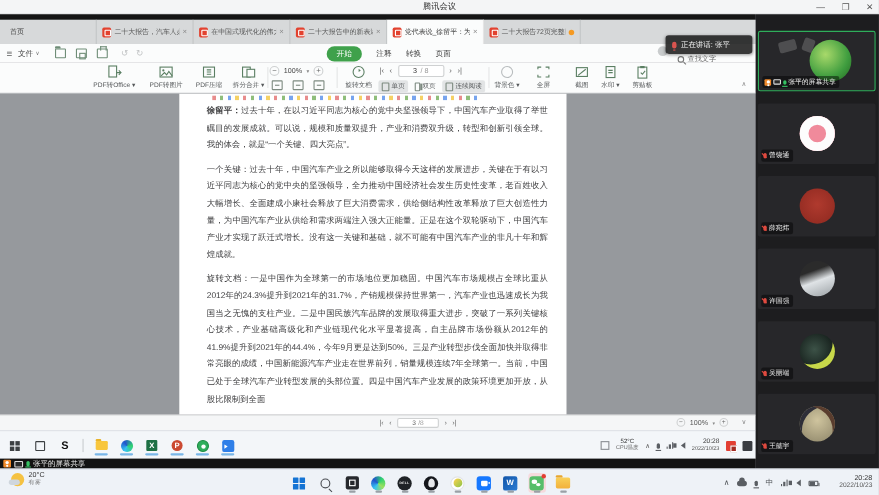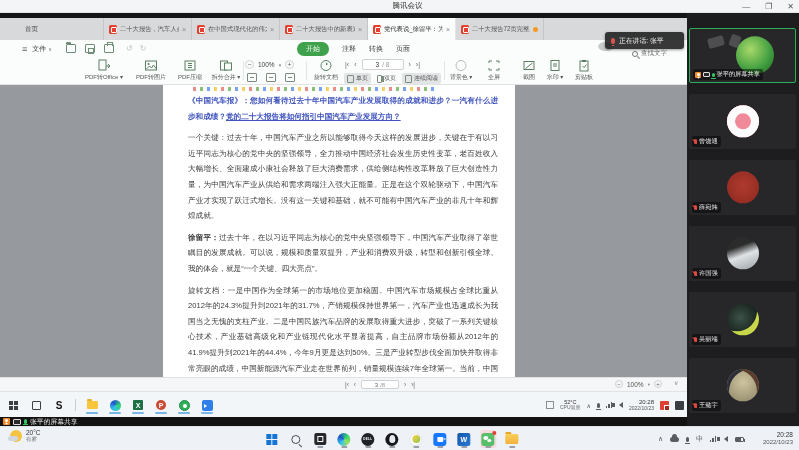--- a/index.html
+++ b/index.html
@@ -1,19 +1,19 @@
 <!DOCTYPE html>
 <html><head>
 <meta charset="utf-8">
 <style>
   * { margin:0; padding:0; box-sizing:border-box; }
   html,body { background:#222; }
   body { font-family:"Liberation Sans", sans-serif; }
   .screen { position:relative; width:799px; height:450px; overflow:hidden; background:#8f9296; margin:0 auto; }
-  .abs { position:absolute;padding-left:16px; }
+  .abs { position:absolute; }
 
   
   .titlebar { left:0; top:0; width:799px; height:13px; background:#f4f5f6; display:flex; align-items:center; justify-content:center; border-bottom:1px solid #e3e4e5; }
   .titlebar .title { font-size:7.5px; color:#2e2e2e; }
   .winctrls { position:absolute; right:5px; top:0; height:13px; display:flex; align-items:center; gap:15px; }
   .winctrls span { font-size:8px; color:#555; line-height:13px; cursor:default; }
 
   
   .top-strip { left:0; top:13px; width:687px; height:5px; background:#151515; }
 
@@ -383,23 +383,22 @@
   <span class="abs avatar-dot"></span>
   <div class="abs findbox">
     <span class="mag"></span>
     <span>查找文字</span>
   </div>
 
   <div class="abs docarea">
     <div class="page">
       <div class="colorstrip"></div>
       <div class="doc-text">
-        <p class="p-blue"><b>《中国汽车报》：</b><span>您如何看待过去十年中国汽车产业发展取得的成就和进步？一汽有什么进步和成绩？</span><span class="ul">党的二十大报告将如何指引中国汽车产业发展方向？</span></p>
+        <p><b class="lead-b">徐留平：</b><span>过去十年，在以习近平同志为核心的党中央坚强领导下，中国汽车产业取得了举世瞩目的发展成就。可以说，规模和质量双提升，产业和消费双升级，转型和创新引领全球。我的体会，就是“一个关键、四大亮点”。</span></p>
         <p><span>一个关键：</span><span>过去十年，中国汽车产业之所以能够取得今天这样的发展进步，关键在于有以习近平同志为核心的党中央的坚强领导，全力推动中国经济社会发生历史性变革，老百姓收入大幅增长、全面建成小康社会释放了巨大消费需求，供给侧结构性改革释放了巨大创造性力量，为中国汽车产业从供给和需求两端注入强大正能量。正是在这个双轮驱动下，中国汽车产业才实现了跃迁式增长。没有这一关键和基础，就不可能有中国汽车产业的非凡十年和辉煌成就。</span></p>
-        <p><b class="lead-b">徐留平：</b><span>过去十年，在以习近平同志为核心的党中央坚强领导下，中国汽车产业取得了举世瞩目的发展成就。可以说，规模和质量双提升，产业和消费双升级，转型和创新引领全球。我的体会，就是“一个关键、四大亮点”。</span></p>
         <p><span>旋转文档：</span><span>一是中国作为全球第一的市场地位更加稳固。中国汽车市场规模占全球比重从2012年的24.3%提升到2021年的31.7%，产销规模保持世界第一，汽车产业也迅速成长为我国当之无愧的支柱产业。二是中国民族汽车品牌的发展取得重大进步，突破了一系列关键核心技术，产业基础高级化和产业链现代化水平显著提高，自主品牌市场份额从2012年的41.9%提升到2021年的44.4%，今年9月更是达到50%。三是产业转型步伐全面加快并取得非常亮眼的成绩，中国新能源汽车产业走在世界前列，销量规模连续7年全球第一。当前，中国已处于全球汽车产业转型发展的头部位置。四是中国汽车产业发展的政策环境更加开放，从股比限制到全面</span></p>
       </div>
     </div>
   </div>
 
   <div class="abs docfooter">
     <div class="fnav">
       <span>|‹</span>
       <span>‹</span>
       <span class="fpagebox">

